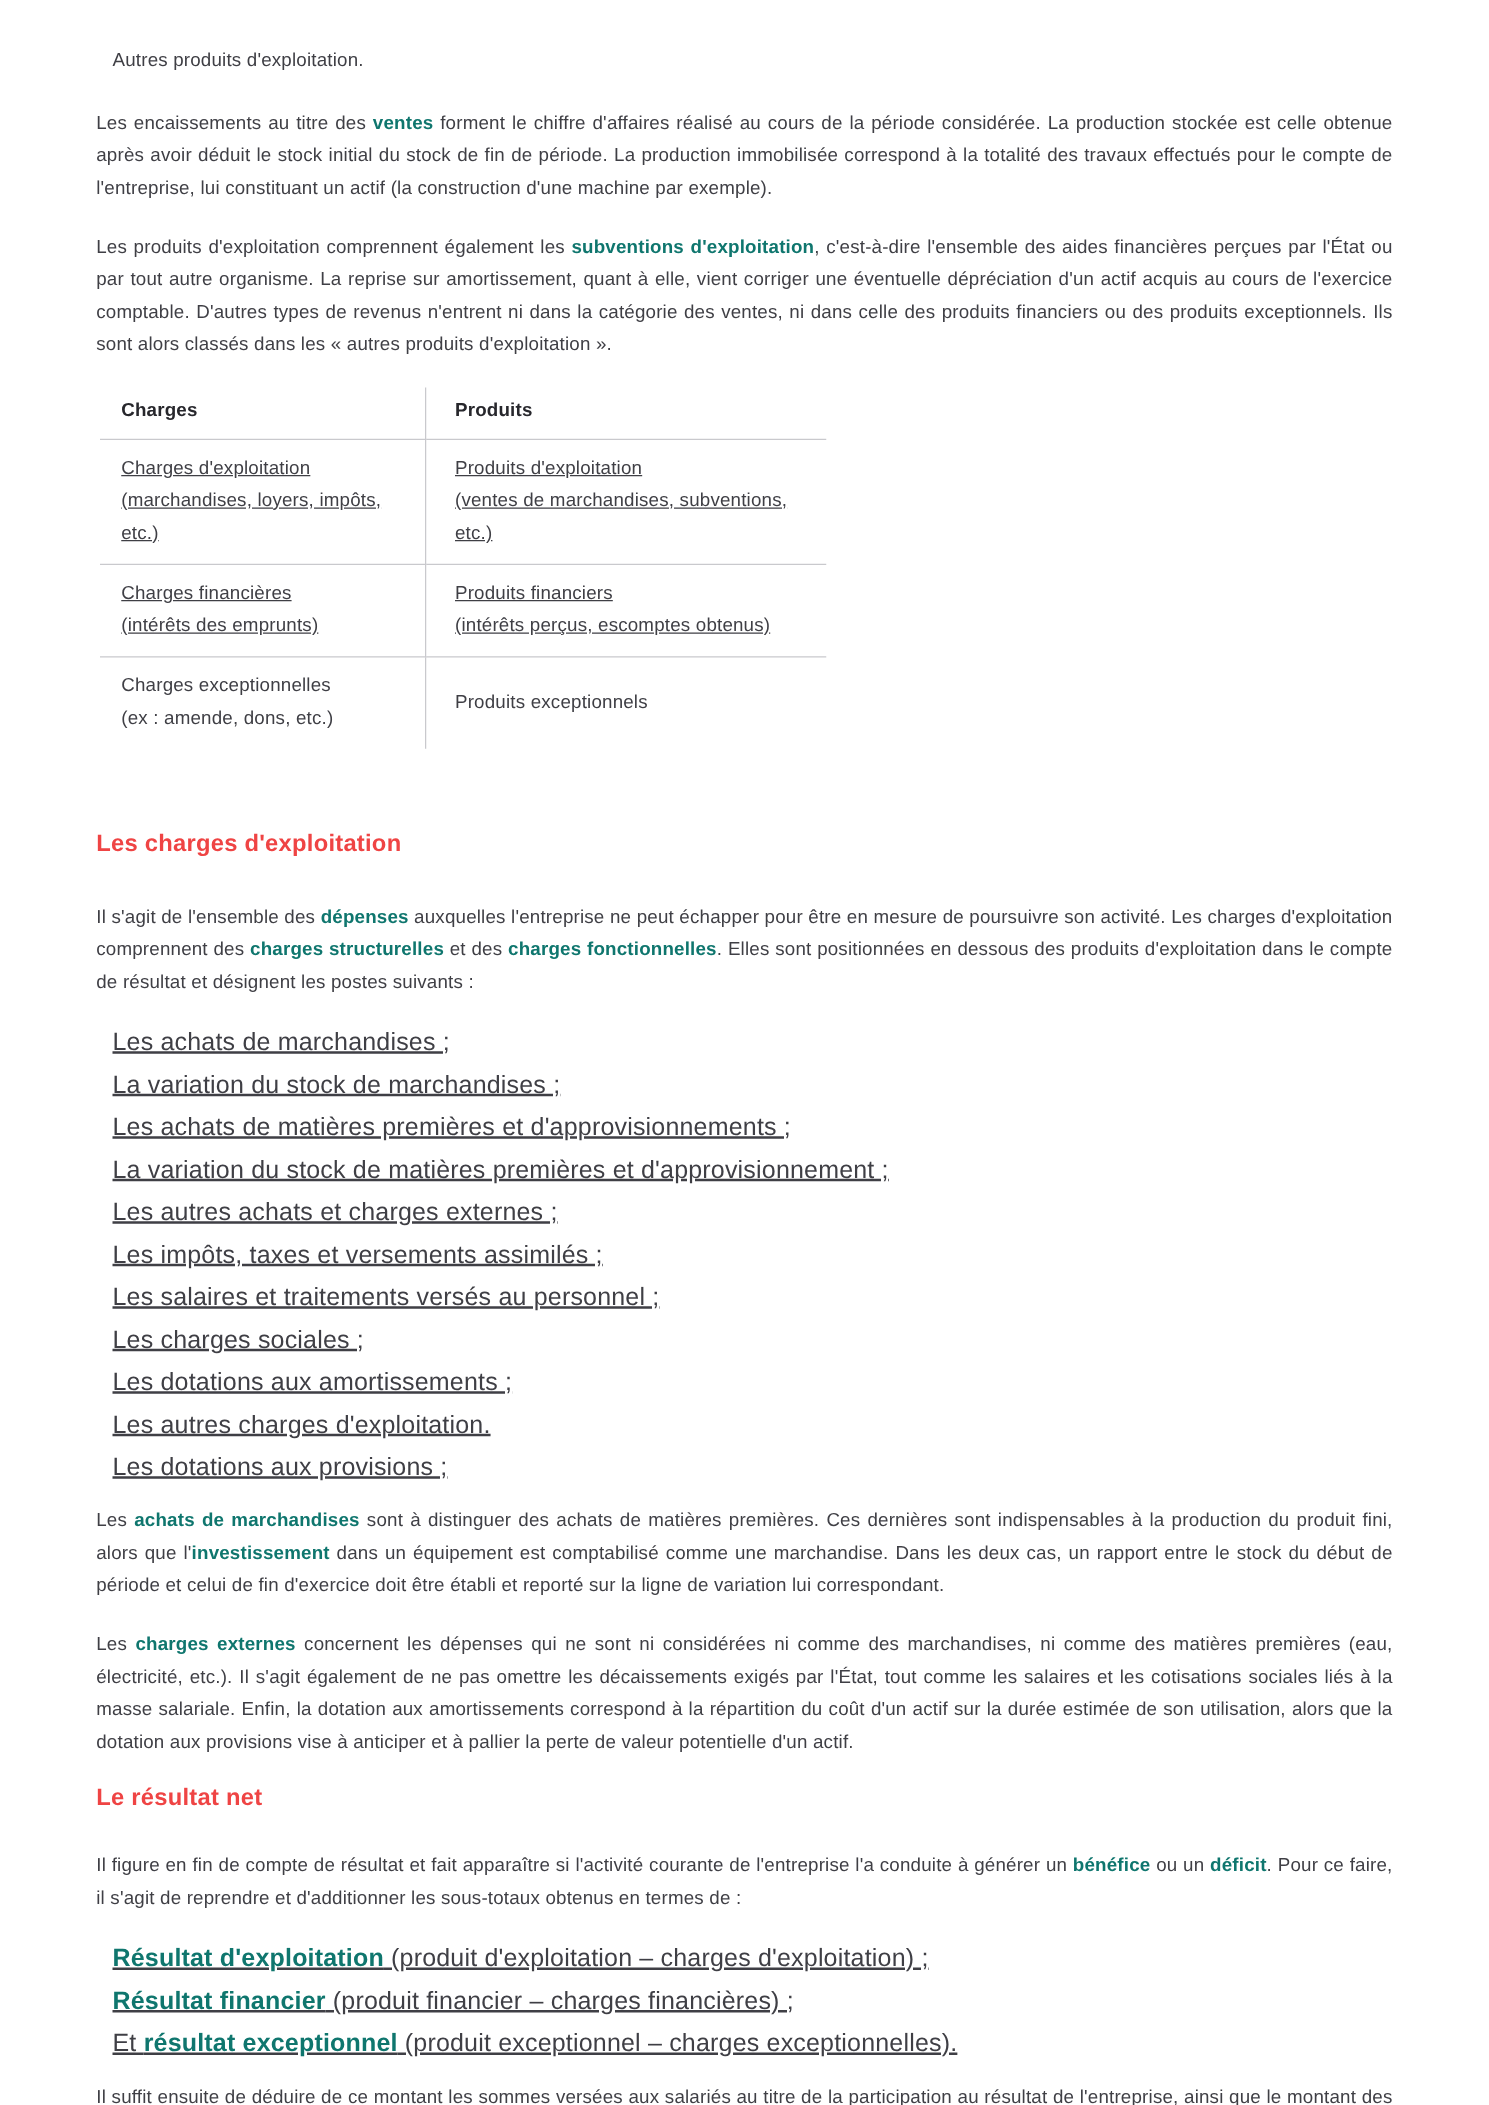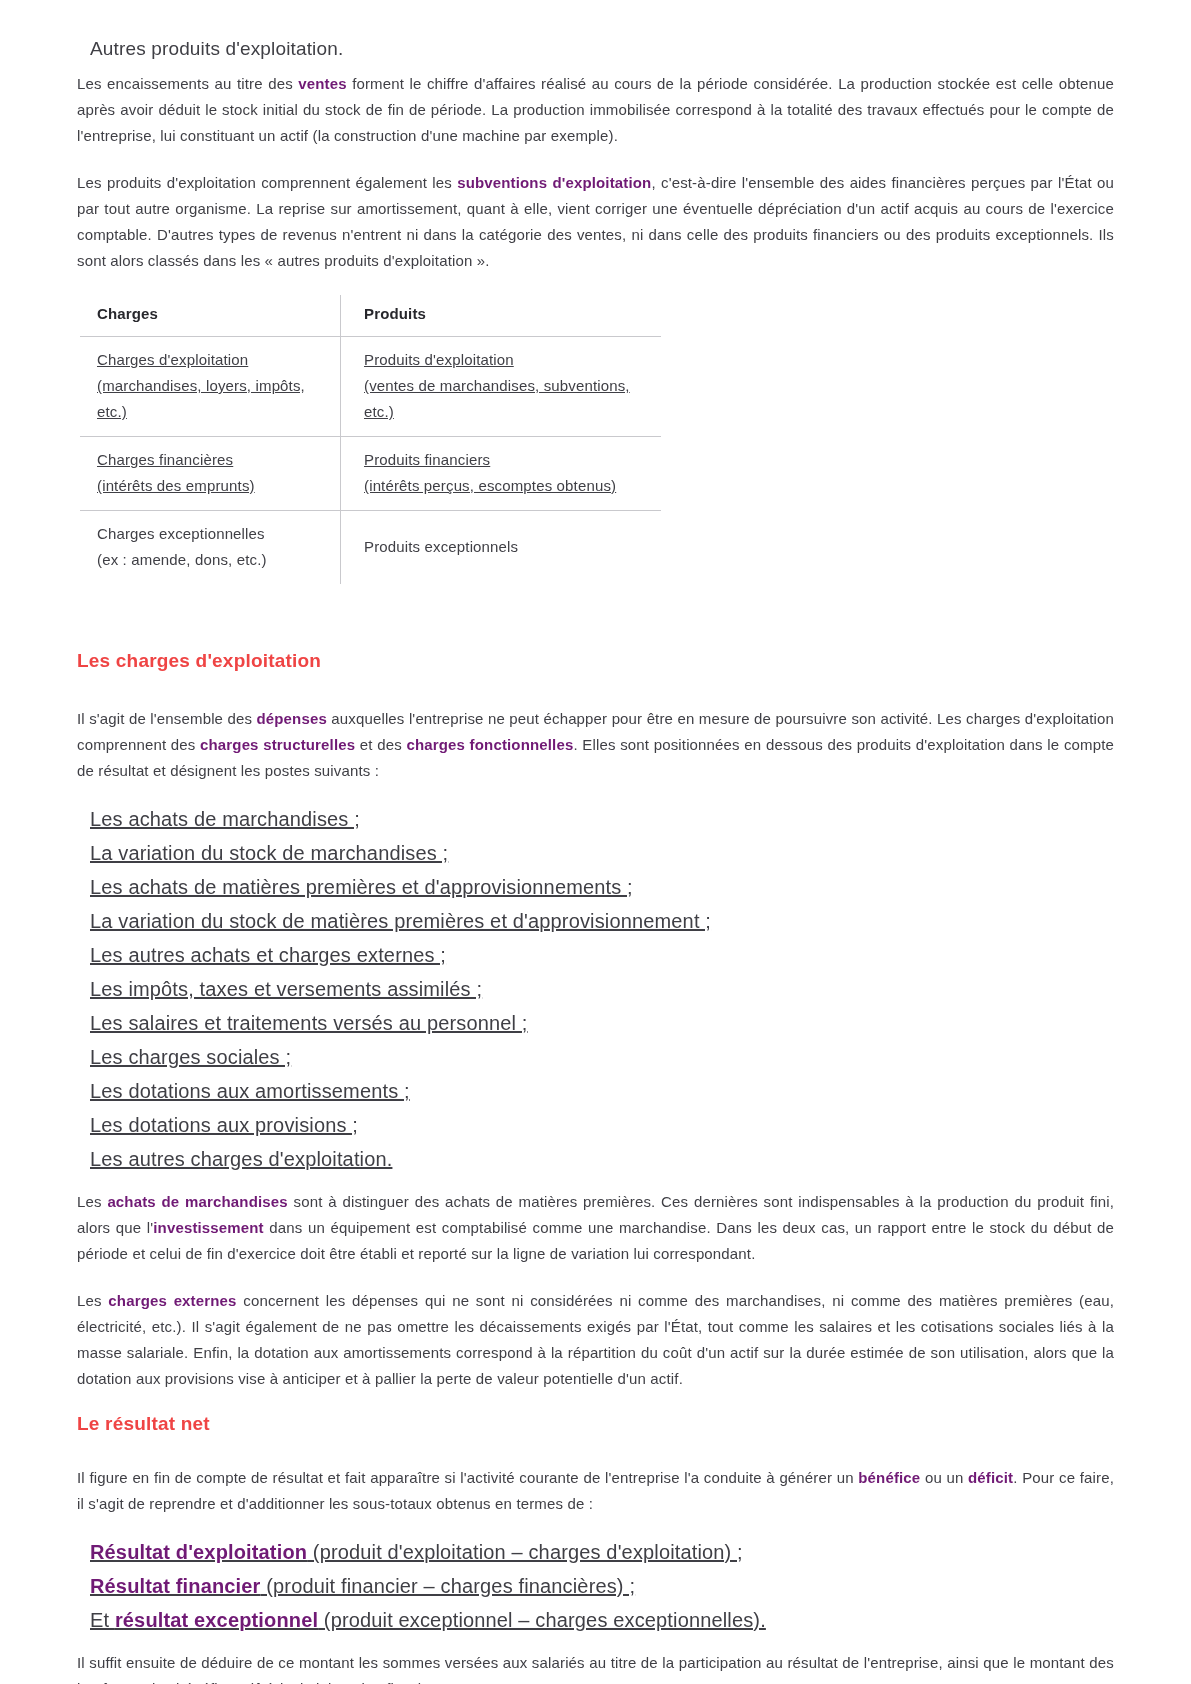--- a/index.html
+++ b/index.html
@@ -20,27 +20,27 @@
   }
   p.body-par {
     font-size: 15px;
     line-height: 26px;
     text-align: justify;
     letter-spacing: 0.15px;
     margin: 0 0 21px 0;
   }
   b, .seg-bold {
     font-weight: 700;
-    color: #701a75;
+    color: #0f766e;
   }
   .lead-item {
-    font-size: 19px;
+    font-size: 15px;
     line-height: 26px;
     letter-spacing: 0.15px;
-    margin: 0 0 9px 0;
+    margin: 0 0 24px 0;
     padding-left: 13px;
   }
   
   table.comparison-table {
     border-collapse: collapse;
     margin: 19px 0 66px 3px;
     table-layout: fixed;
   }
   table.comparison-table th,
   table.comparison-table td {
@@ -157,22 +157,22 @@
   <ul class="plain-list">
       <li>Les achats de marchandises ;</li>
       <li>La variation du stock de marchandises ;</li>
       <li>Les achats de matières premières et d'approvisionnements ;</li>
       <li>La variation du stock de matières premières et d'approvisionnement ;</li>
       <li>Les autres achats et charges externes ;</li>
       <li>Les impôts, taxes et versements assimilés ;</li>
       <li>Les salaires et traitements versés au personnel ;</li>
       <li>Les charges sociales ;</li>
       <li>Les dotations aux amortissements ;</li>
+      <li>Les autres charges d'exploitation.</li>
       <li>Les dotations aux provisions ;</li>
-      <li>Les autres charges d'exploitation.</li>
     </ul>
 
   <p class="body-par"><span>Les </span><b>achats de marchandises</b><span> sont à distinguer des achats de matières premières. Ces dernières sont indispensables à la production du produit fini, alors que l'</span><b>investissement</b><span> dans un équipement est comptabilisé comme une marchandise. Dans les deux cas, un rapport entre le stock du début de période et celui de fin d'exercice doit être établi et reporté sur la ligne de variation lui correspondant.</span></p>
 
   <p class="body-par"><span>Les </span><b>charges externes</b><span> concernent les dépenses qui ne sont ni considérées ni comme des marchandises, ni comme des matières premières (eau, électricité, etc.). Il s'agit également de ne pas omettre les décaissements exigés par l'État, tout comme les salaires et les cotisations sociales liés à la masse salariale. Enfin, la dotation aux amortissements correspond à la répartition du coût d'un actif sur la durée estimée de son utilisation, alors que la dotation aux provisions vise à anticiper et à pallier la perte de valeur potentielle d'un actif.</span></p>
 
   <h2 class="section-title tight">Le résultat net</h2>
 
   <p class="body-par"><span>Il figure en fin de compte de résultat et fait apparaître si l'activité courante de l'entreprise l'a conduite à générer un </span><b>bénéfice</b><span> ou un </span><b>déficit</b><span>. Pour ce faire, il s'agit de reprendre et d'additionner les sous-totaux obtenus en termes de :</span></p>
 

